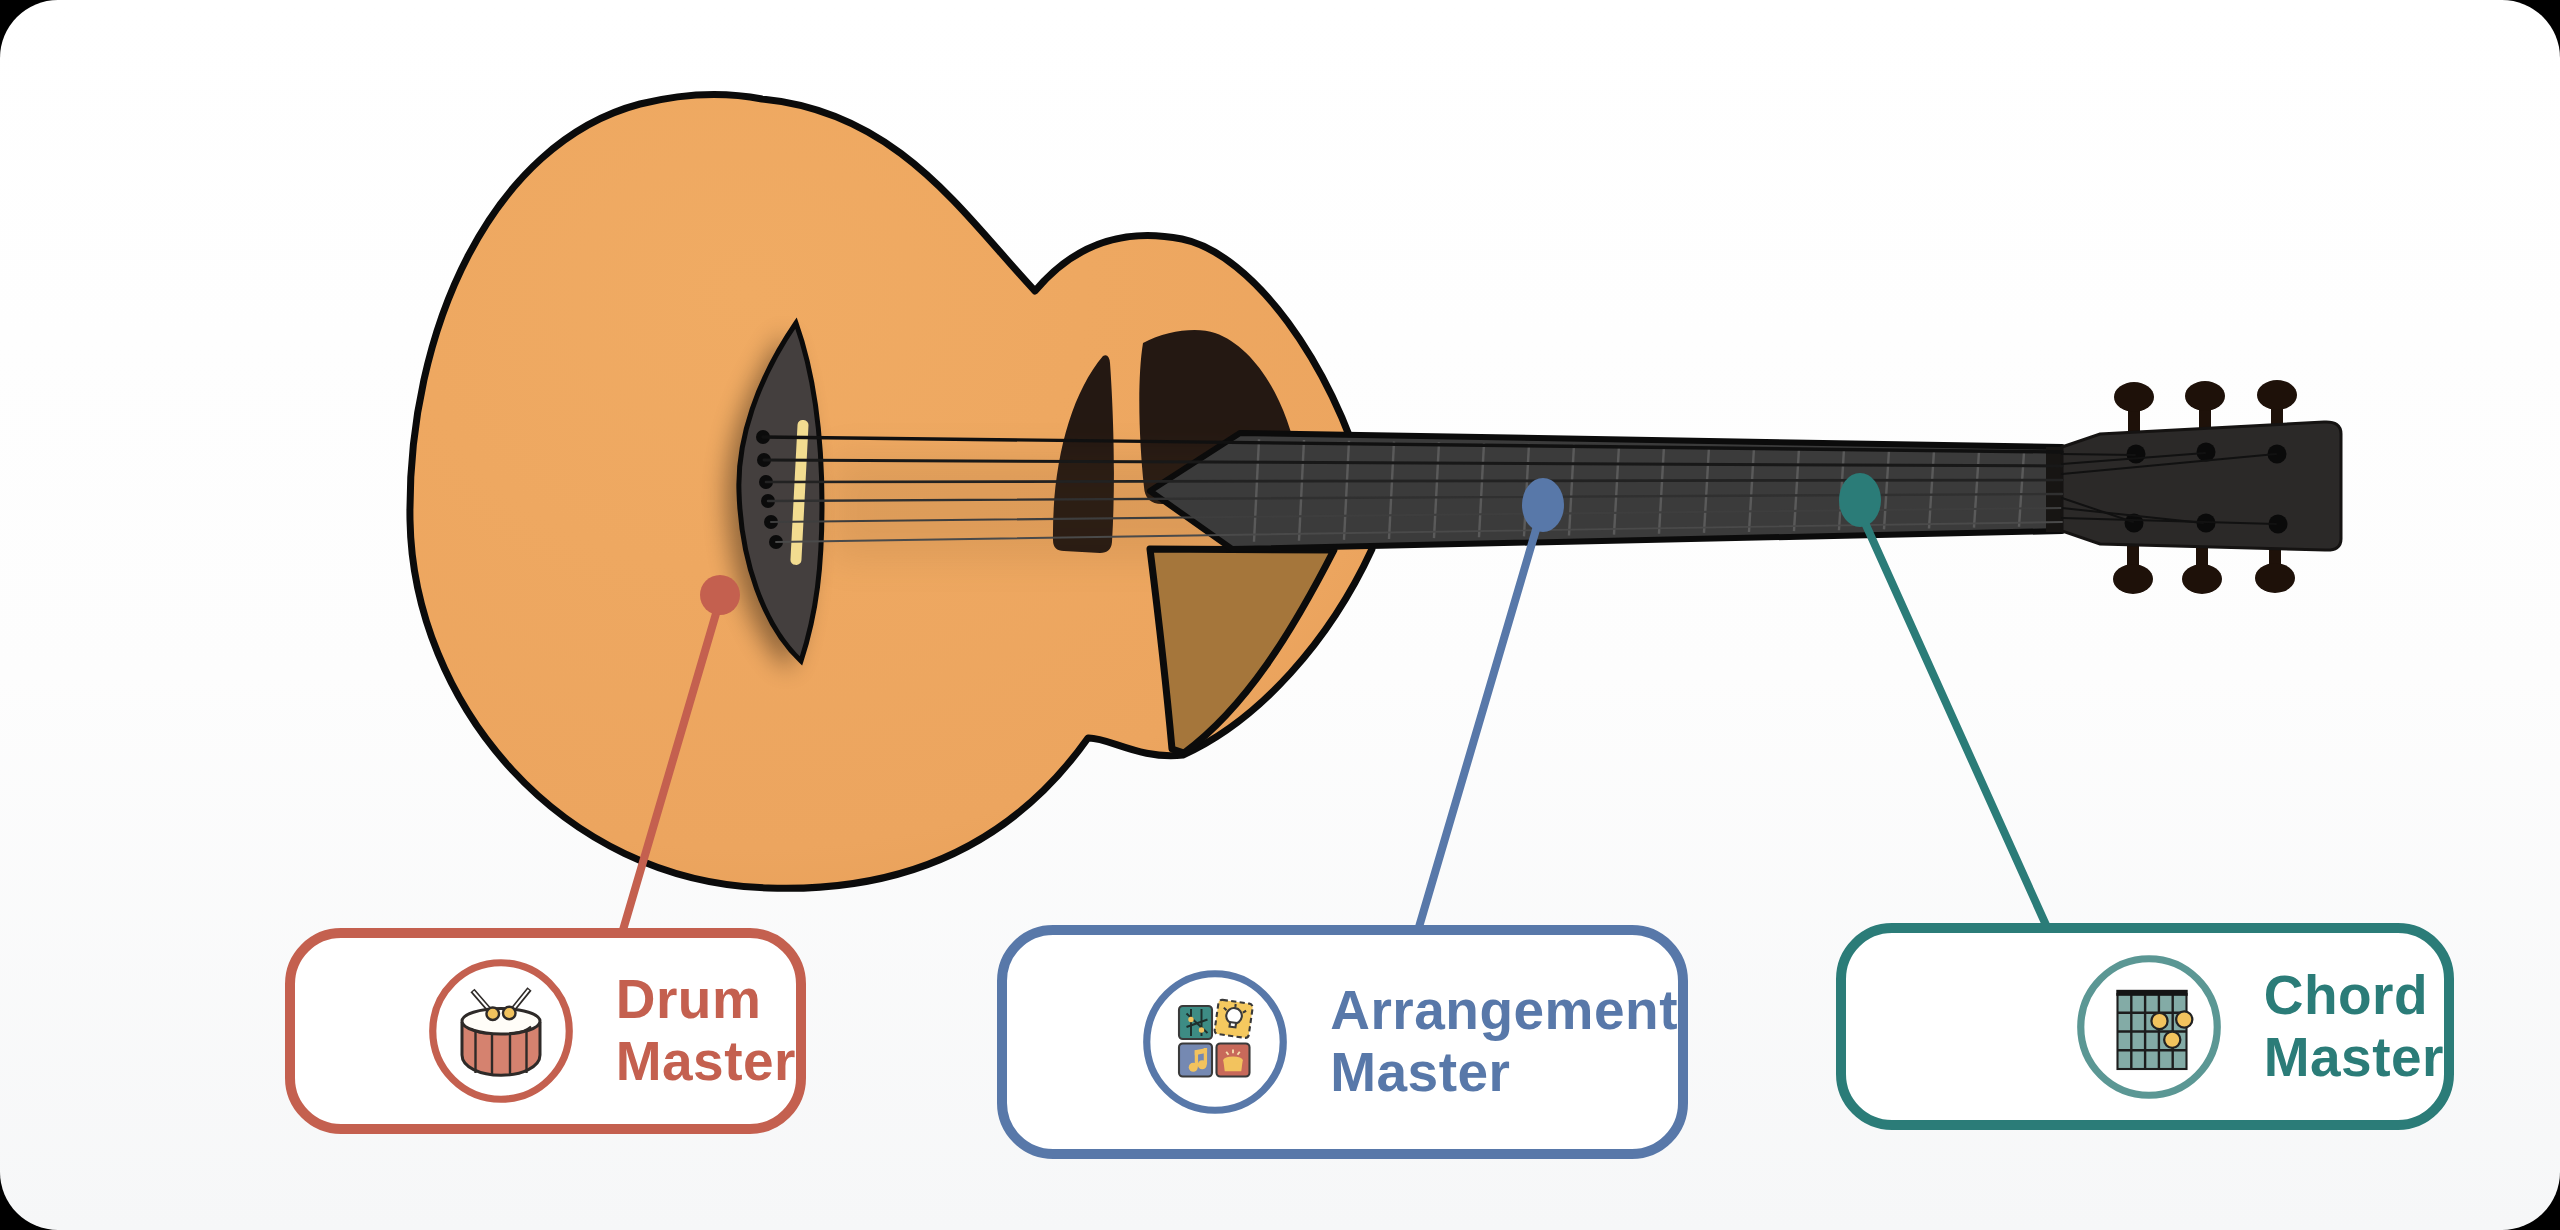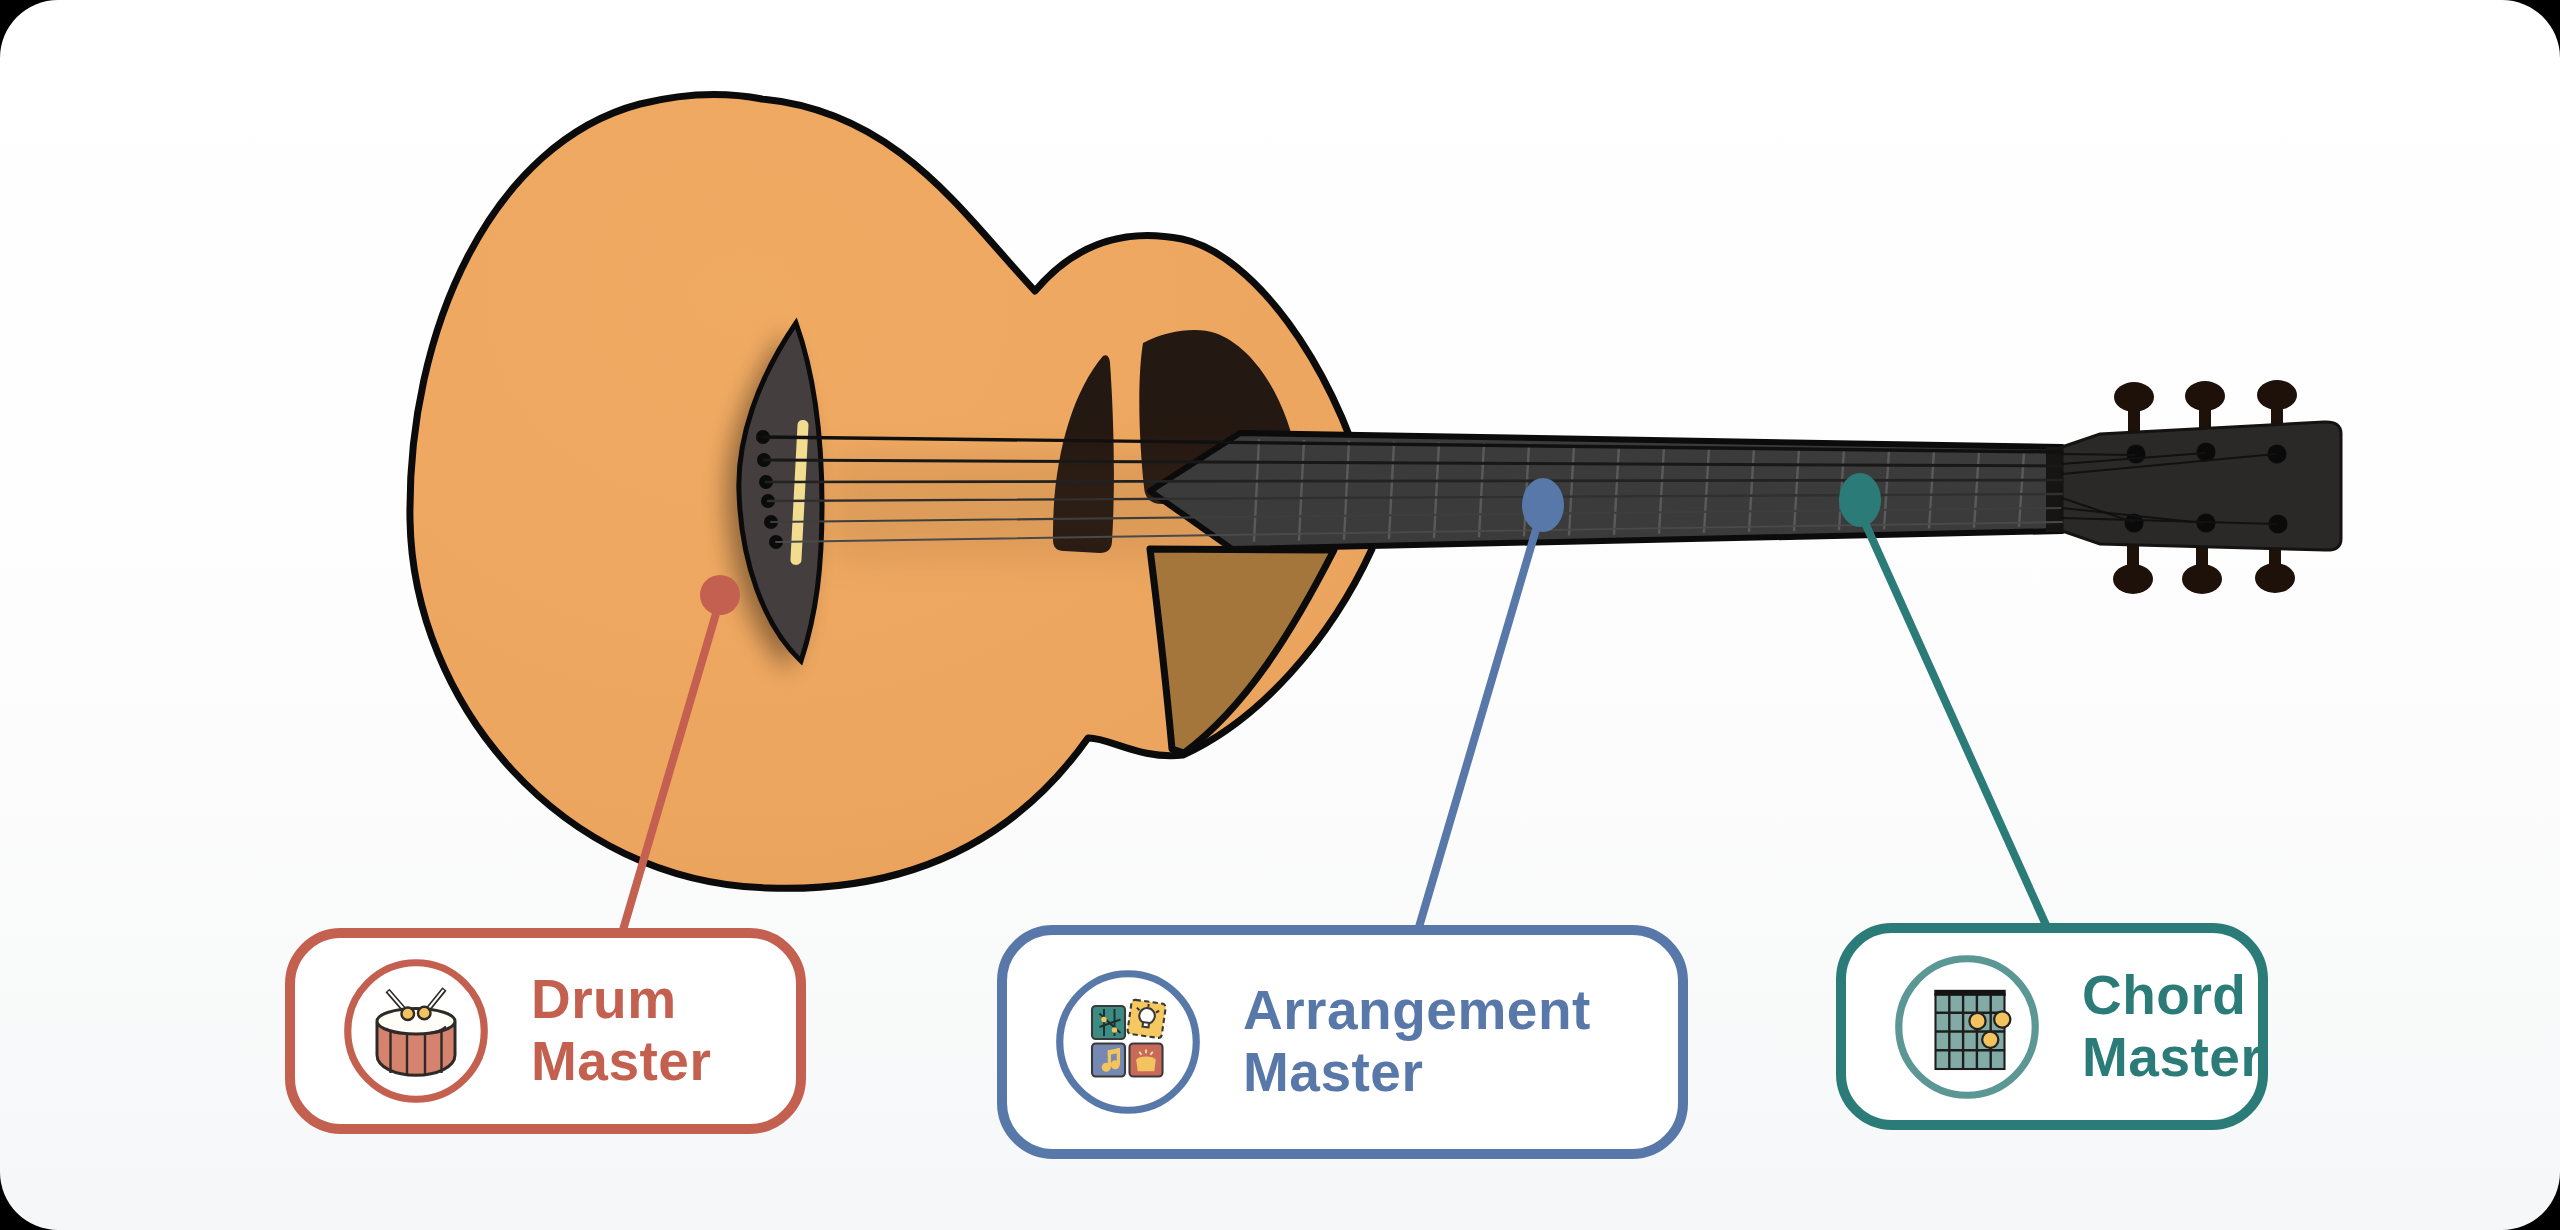--- a/index.html
+++ b/index.html
@@ -6,25 +6,25 @@
   .canvas{
     position:relative;width:2560px;height:1230px;
     background:linear-gradient(180deg,#ffffff 0%,#fdfdfd 55%,#f6f7f8 100%);
     border-radius:58px;overflow:hidden;
     font-family:"Liberation Sans",sans-serif;
   }
   .art{position:absolute;left:0;top:0;width:2560px;height:1230px;}
   .callout{
     position:absolute;display:flex;align-items:center;gap:40px;padding-left:46px;
     background:#fff;border:10px solid var(--accent);border-radius:56px;
-    box-sizing:border-box;color:var(--accent);
+    box-sizing:border-box;color:var(--accent);justify-content:flex-end;
   }
   #callout-drum{left:285px;top:928px;width:521px;height:206px;}
   #callout-arrangement{left:997px;top:925px;width:691px;height:234px;}
-  #callout-chord{left:1836px;top:923px;width:432px;height:207px;}
+  #callout-chord{left:1836px;top:923px;width:618px;height:207px;}
   .label{font-size:55px;font-weight:bold;line-height:1.12;letter-spacing:.5px;}
   .label span{display:block;}
   .badge{width:150px;height:150px;flex:0 0 auto;}
   .badge svg{display:block;}
   #frets line{stroke:var(--fret-gray);stroke-width:2.4;opacity:.9;}
   .connector-line{stroke:var(--accent);stroke-width:8;stroke-linecap:round;fill:none;}
   .connector-dot{fill:var(--accent);stroke:none;}
 </style>
 </head>
 <body>

